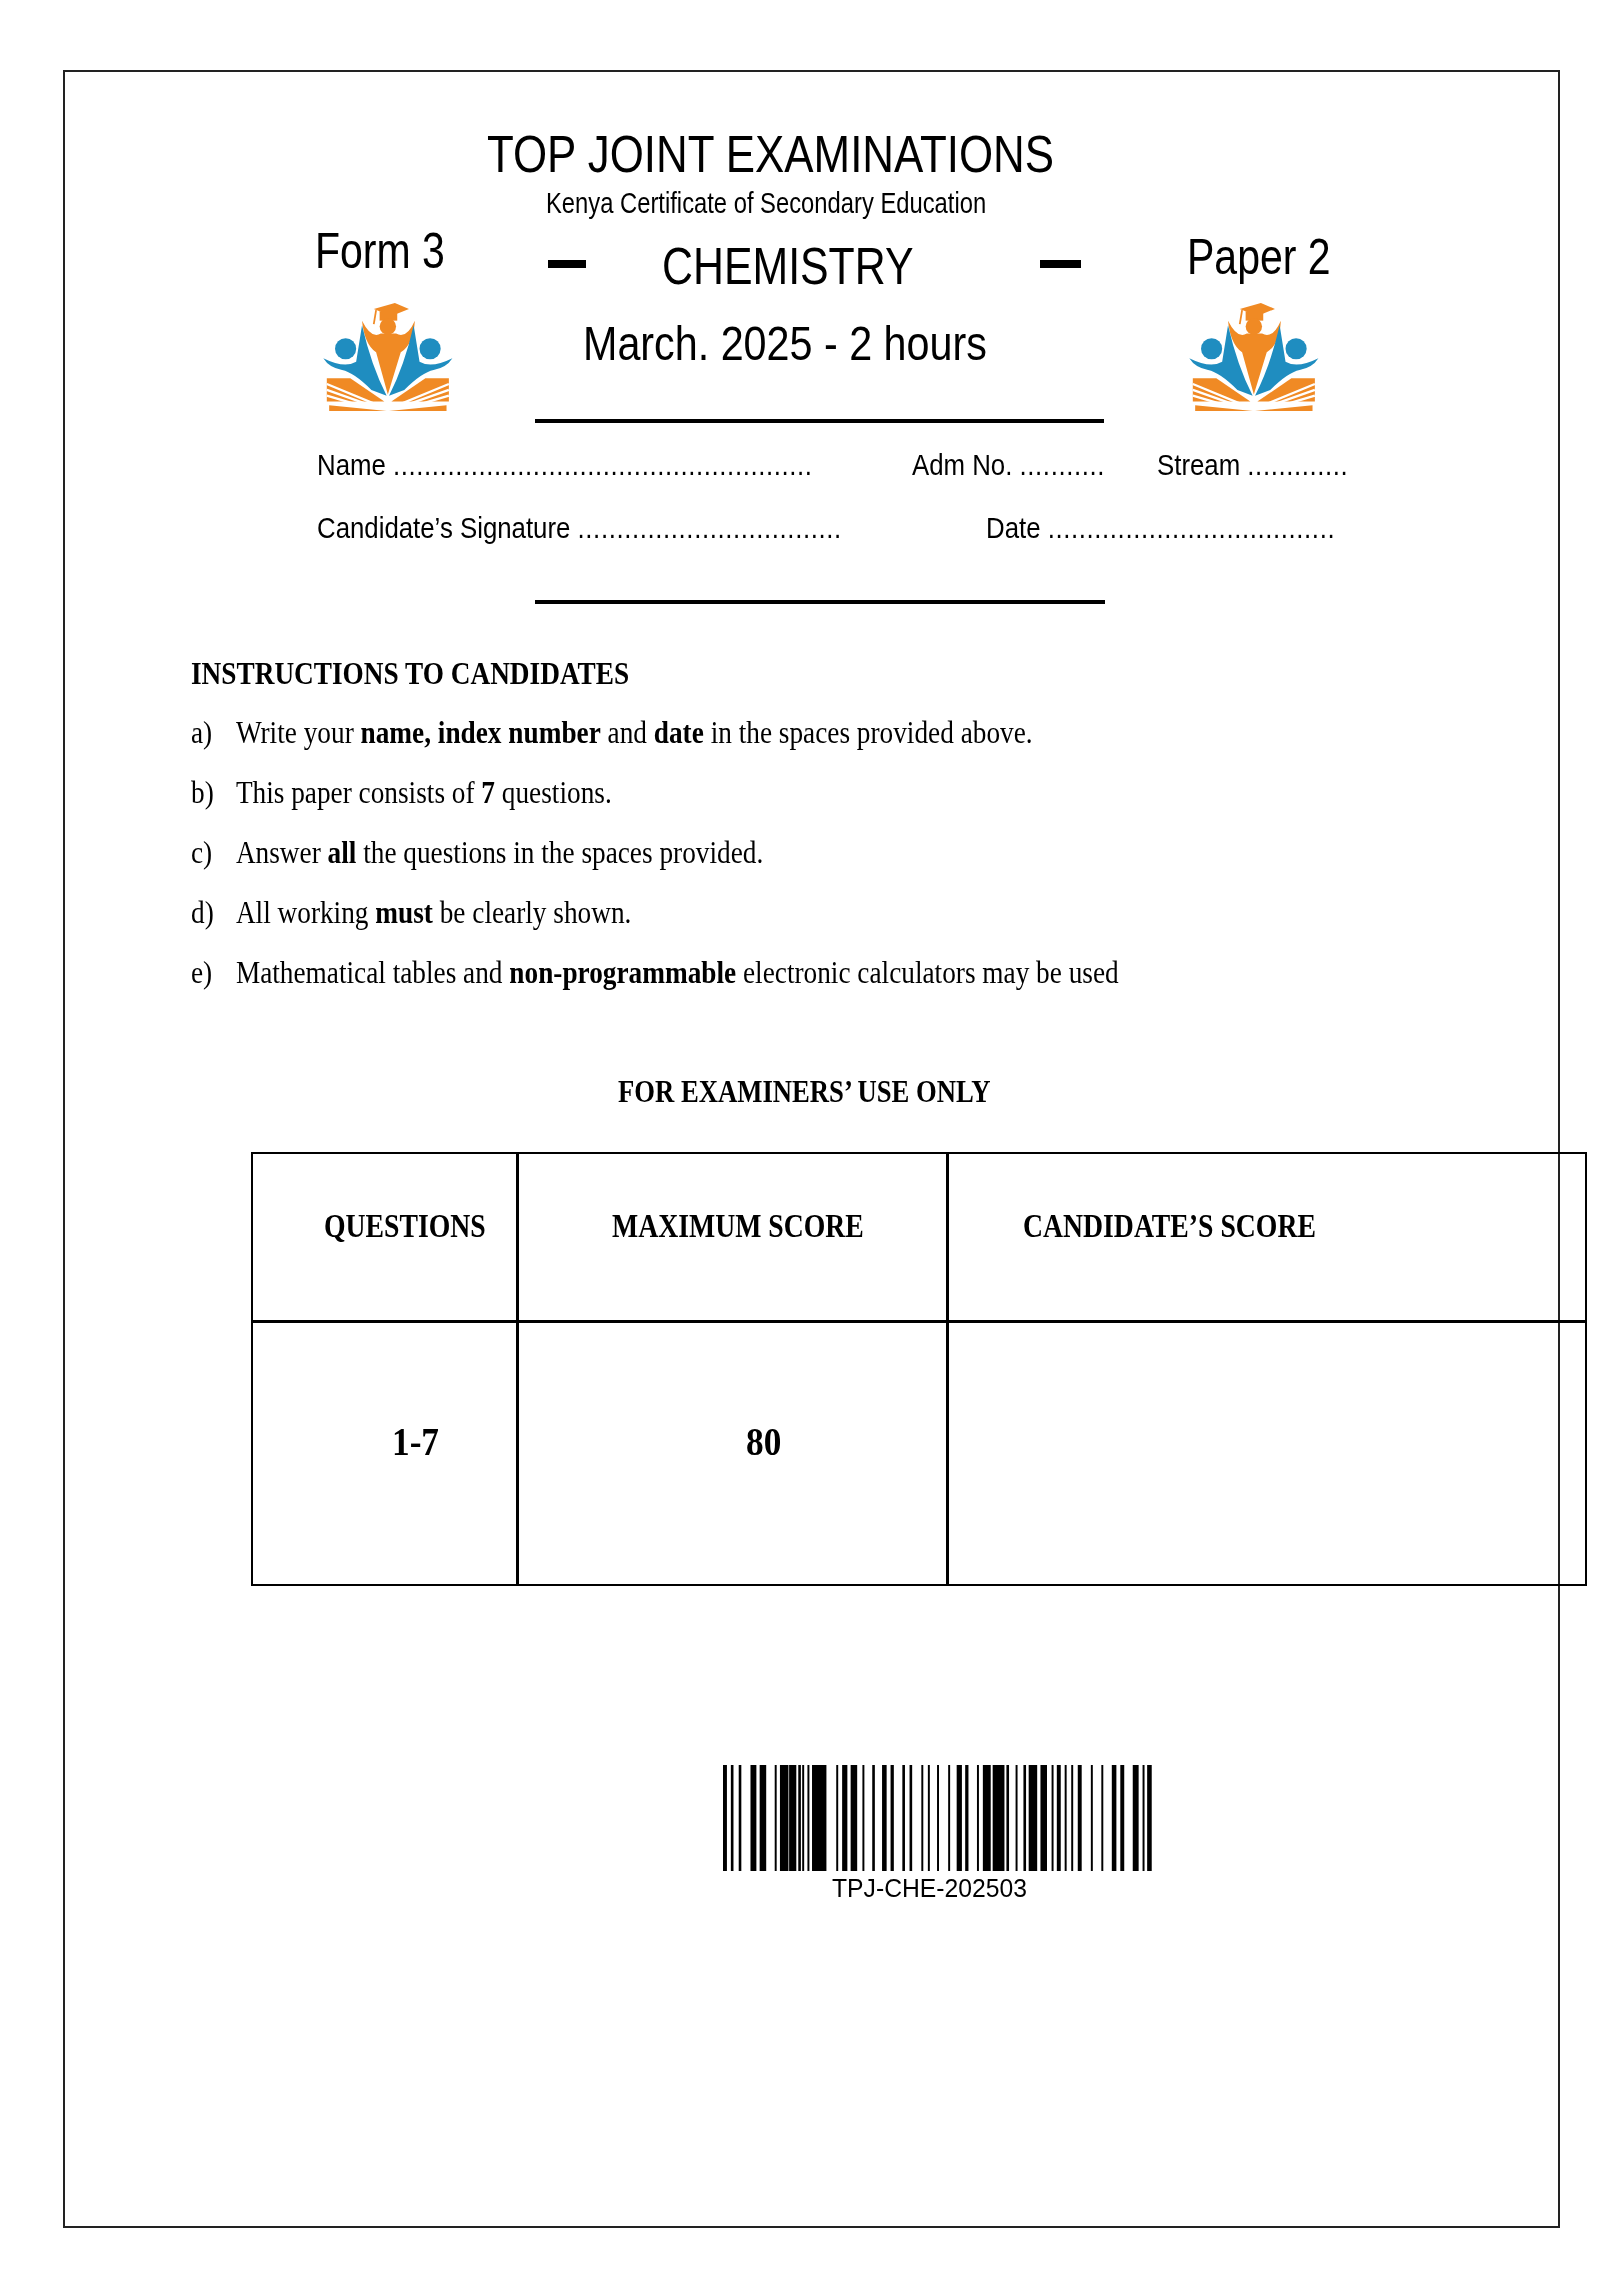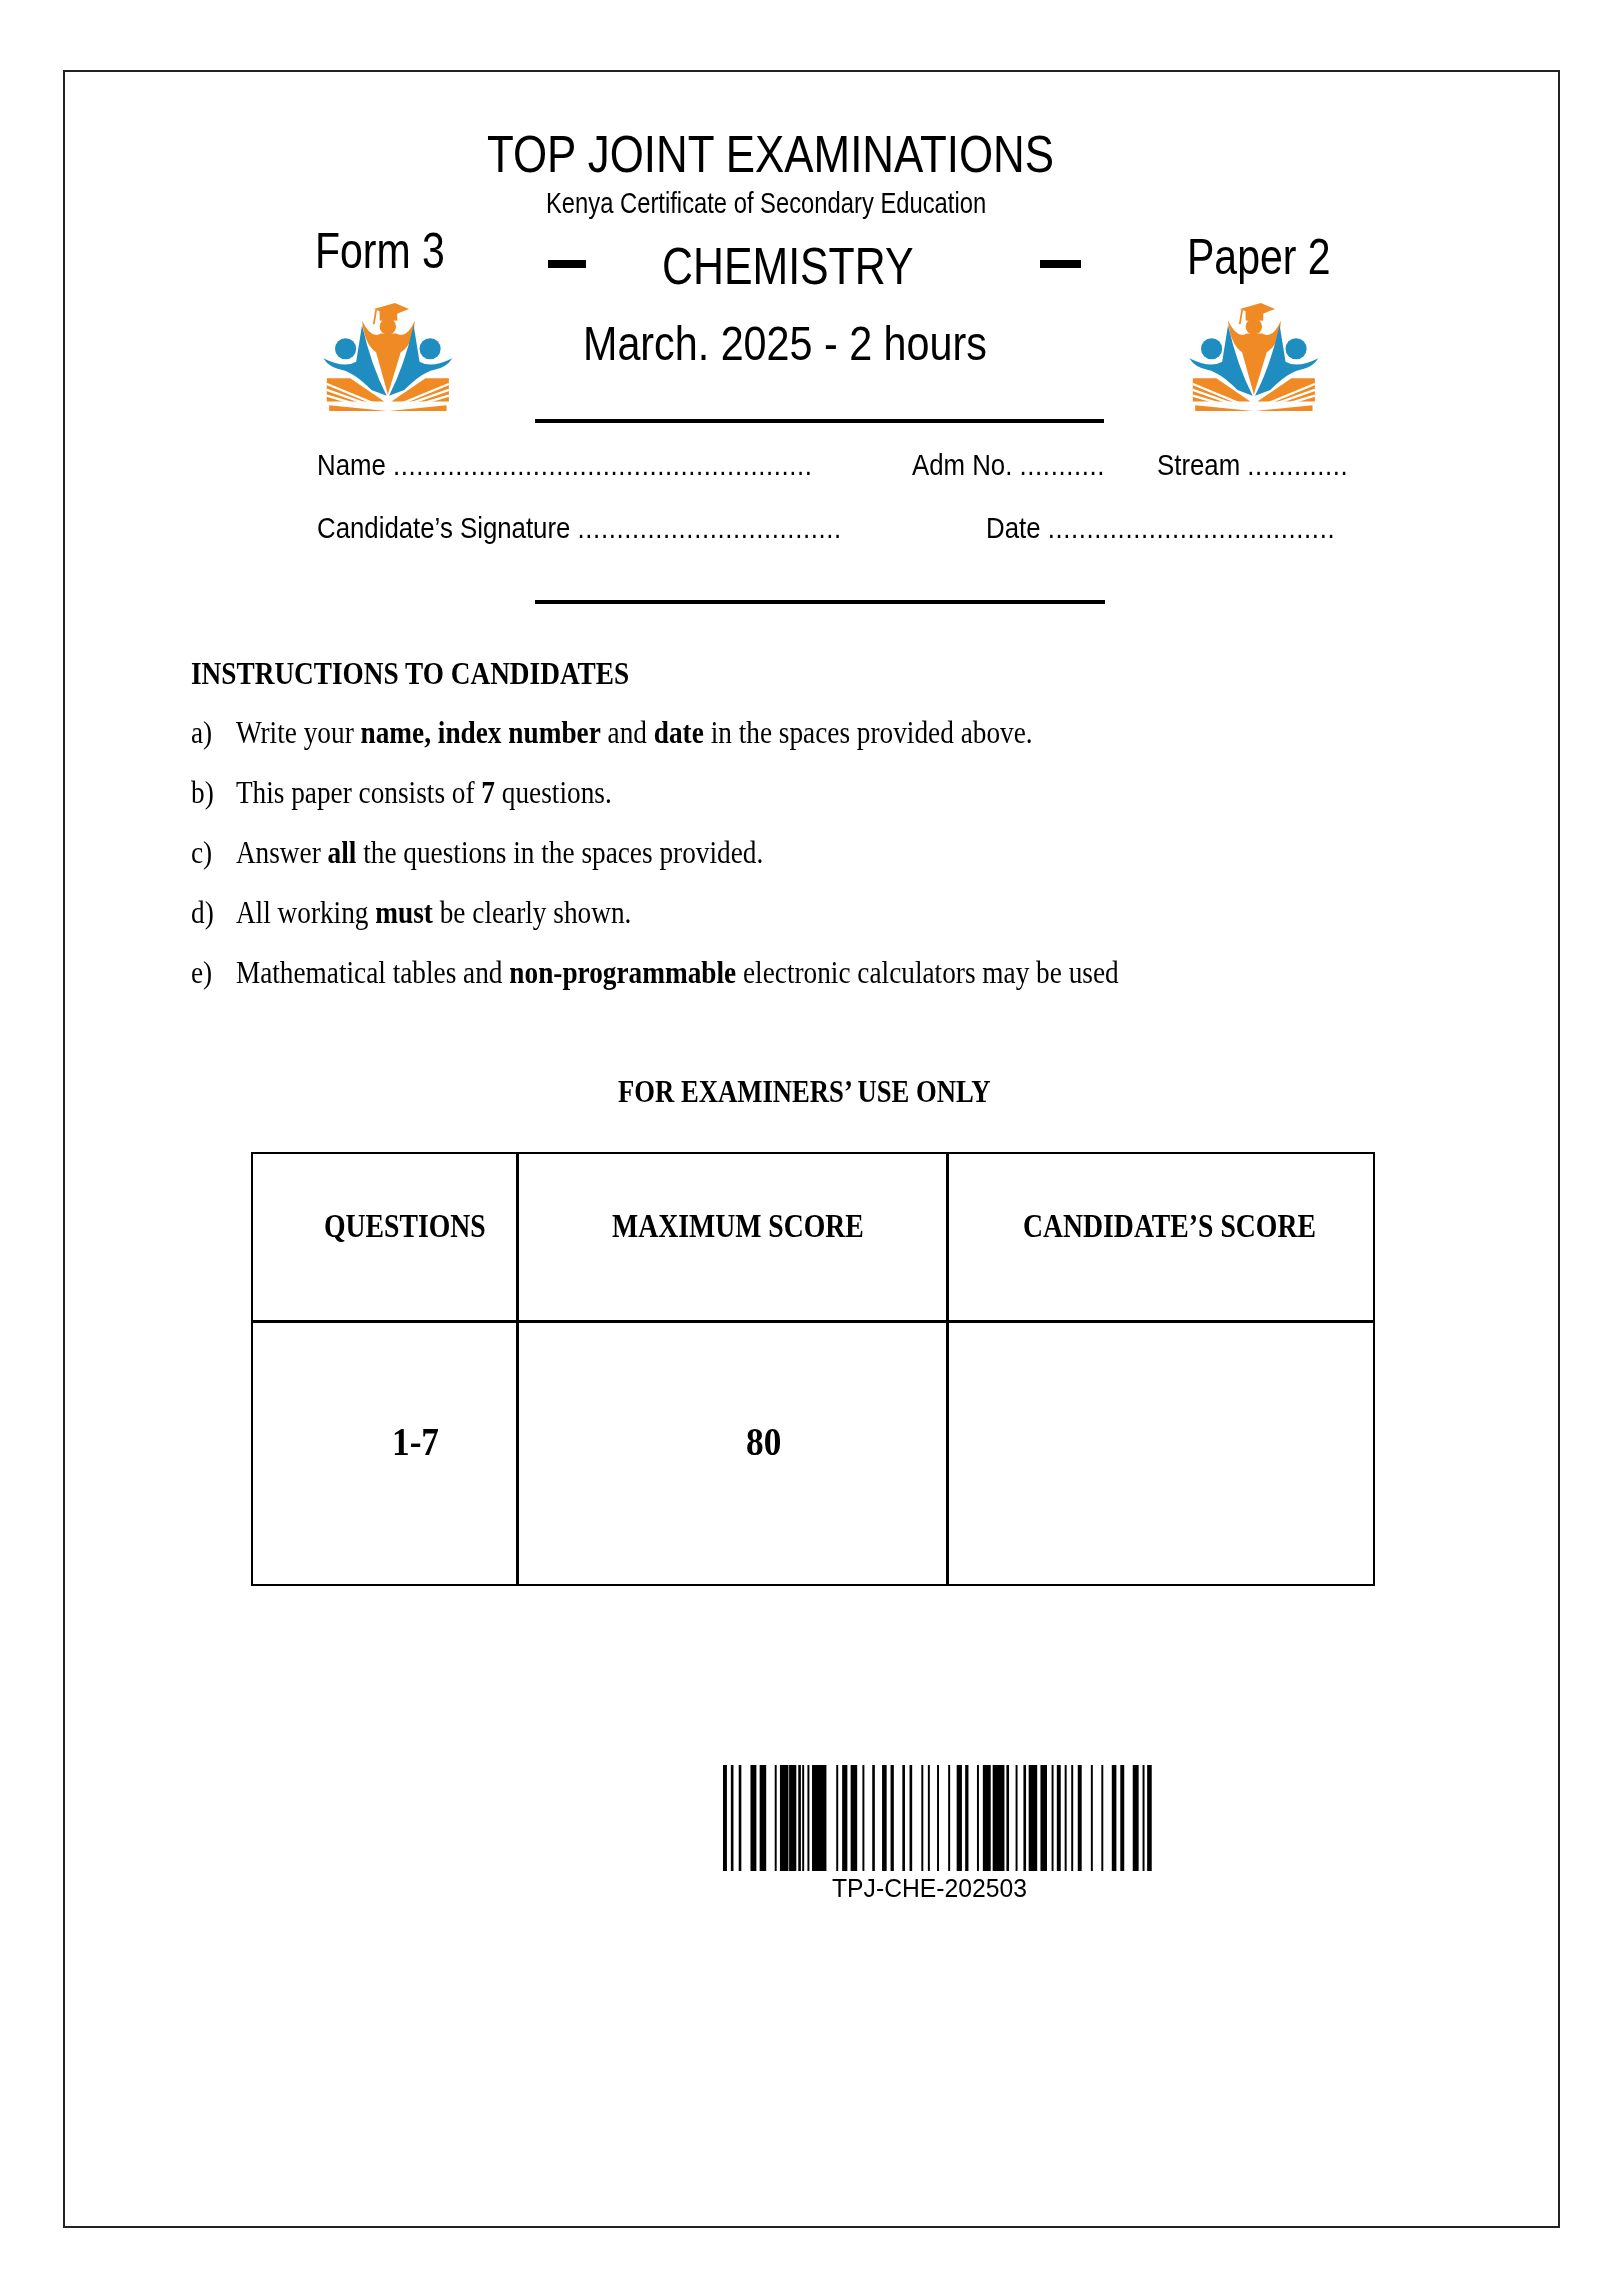--- a/index.html
+++ b/index.html
@@ -26,21 +26,21 @@
 
   
   .instr-heading { left:191px; top:658px; font-size:31px; font-weight:bold; line-height:1; transform:scaleX(0.88); transform-origin:left top; }
   .instr-item { left:191px; font-size:31px; line-height:1; transform:scaleX(0.88); transform-origin:left top; }
   .instr-item .lbl { display:inline-block; width:51px; }
   .instr-item b { font-weight:bold; }
 
   .exam-heading { left:618px; top:1076px; font-size:31px; font-weight:bold; line-height:1; transform:scaleX(0.86); transform-origin:left top; }
 
   
-  .score-table { position:absolute; left:251px; top:1152px; width:1124px; height:434px; border:2.6px solid #000; box-sizing:border-box; }
+  .score-table { position:absolute; left:251px; top:1152px; width:1336px; height:434px; border:2.6px solid #000; box-sizing:border-box; }
   .col-div { position:absolute; top:0; bottom:0; width:2.6px; background:#000; }
   .row-div { position:absolute; left:0; right:0; height:2.6px; background:#000; }
   .cell-text { position:absolute; font-family:"Liberation Serif", serif; font-weight:bold; white-space:nowrap; line-height:1; transform-origin:left top; }
 
   
   .barcode { position:absolute; left:723px; top:1765px; width:432px; height:106px; }
   .barcode-text { left:832px; top:1875px; font-size:26px; line-height:1; transform:scaleX(0.95); transform-origin:left top; }
 </style>
 </head>
 <body>

